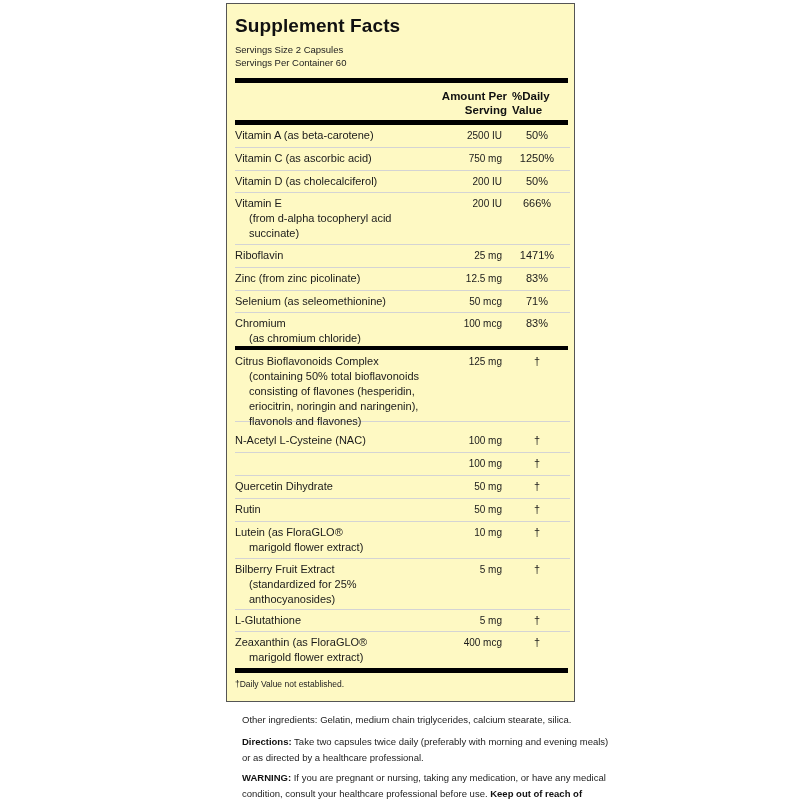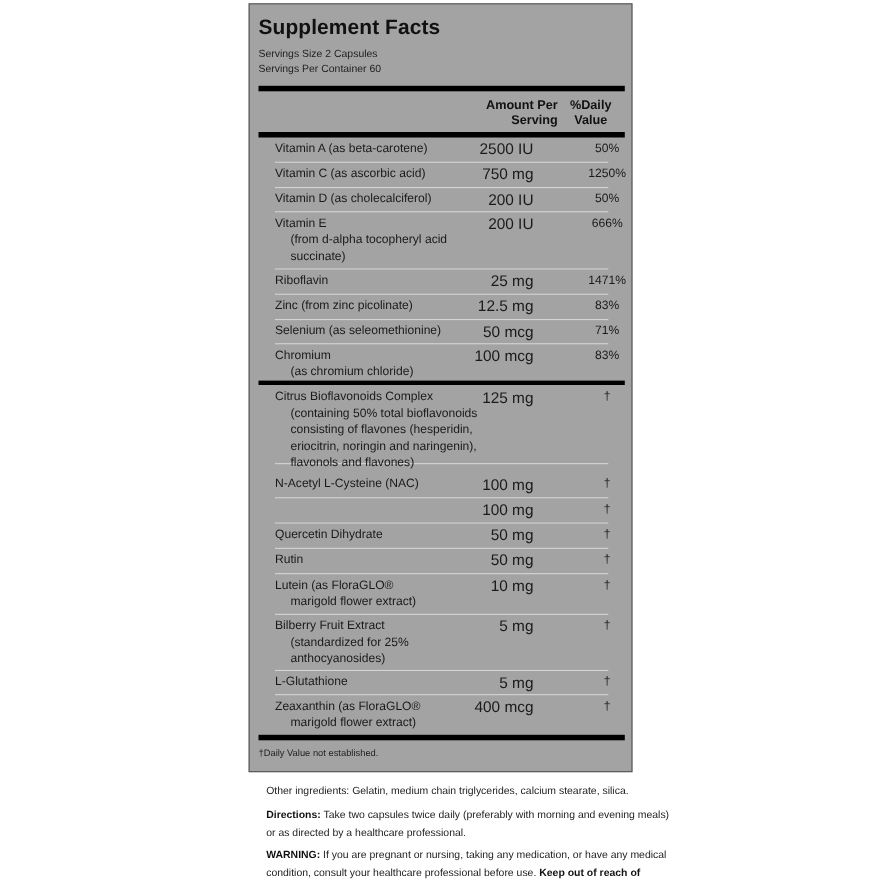--- a/index.html
+++ b/index.html
@@ -1,28 +1,28 @@
 <!DOCTYPE html>
 <html><head>
 <meta charset="utf-8">
 <style>
   html, body { margin:0; padding:0; background:#ffffff; }
   body { width:800px; height:800px; position:relative; overflow:hidden;
          font-family:"Liberation Sans", sans-serif; color:#1a1a1a; }
   .panel { position:absolute; left:226px; top:3px; width:349px; height:699px;
-           border:1px solid #555; box-sizing:border-box; background:#a3a3a3; }
+           border:1px solid #555; box-sizing:border-box; background:#fef9c3; }
   .title { position:absolute; left:8px; top:11px; font-size:19px; font-weight:bold; letter-spacing:0.1px; color:#111; }
   .serv { position:absolute; left:8px; font-size:9.5px; color:#222; }
   .thick { position:absolute; left:8px; right:6px; height:5px; background:#000; }
-  .hdr { position:absolute; font-size:11.5px; font-weight:bold; text-align:center; line-height:14px; color:#111; }
-  .row { position:absolute; left:8px; right:21px; border-bottom:1px solid #d4d4d4; box-sizing:border-box;margin-left:15px; }
+  .hdr { position:absolute; font-size:11.5px; font-weight:bold; line-height:14px; color:#111; }
+  .row { position:absolute; left:8px; right:4px; border-bottom:1px solid #d4d4d4; box-sizing:border-box; }
   .row.nob { border-bottom:none; }
   .name { position:absolute; left:0; top:3px; font-size:11px; line-height:15px; color:#1a1a1a; width:200px; }
   .name .sub { display:block; padding-left:14px; }
-  .amt { position:absolute; right:68px; top:3px; font-size:14px; line-height:15px; text-align:left; white-space:nowrap; }
+  .amt { position:absolute; right:68px; top:3px; font-size:10px; line-height:15px; text-align:left; white-space:nowrap; }
   .dv { position:absolute; left:277px; width:50px; top:3px; font-size:11px; line-height:15px; text-align:center; }
   .foot { position:absolute; left:8px; top:675px; font-size:8.5px; color:#222; }
   .below { position:absolute; left:226px; width:370px; font-size:9.5px; line-height:16px; color:#222;margin-left:16px; }
   .below b { color:#111;text-align:center; }
 </style>
 </head>
 <body>
 
 <div class="panel">
   <div class="title">Supplement Facts</div>

